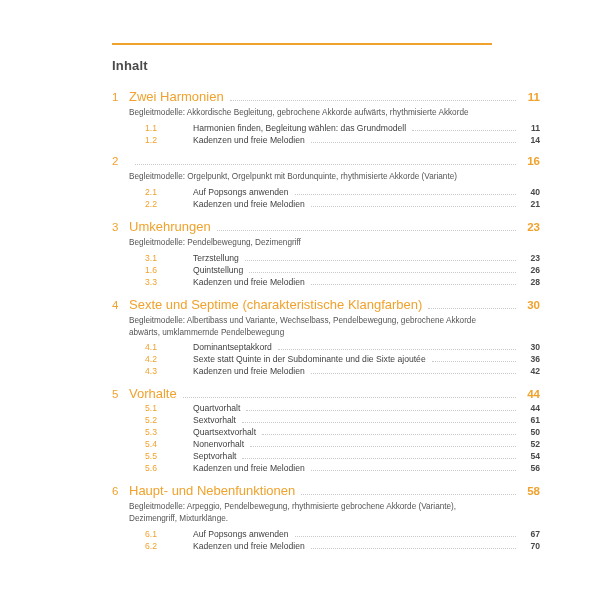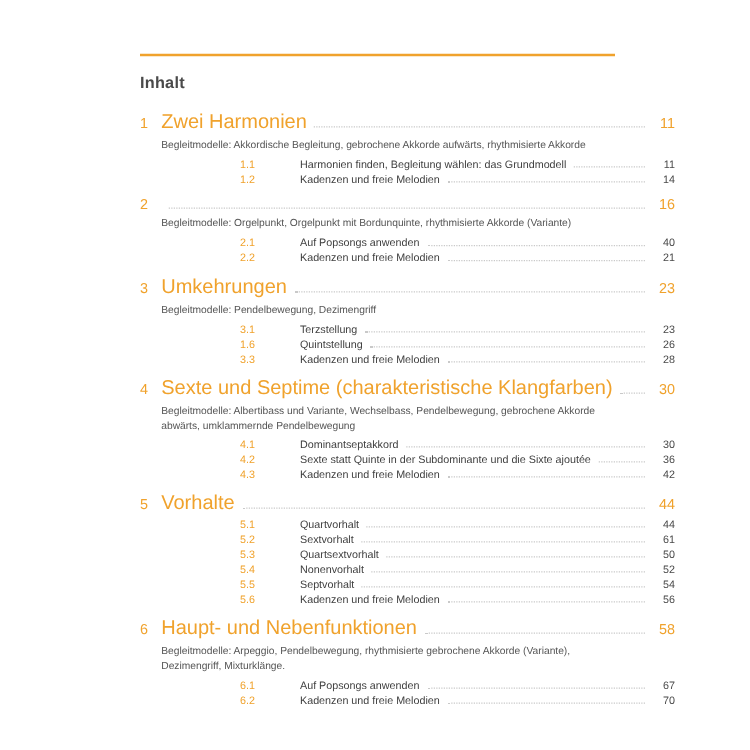--- a/index.html
+++ b/index.html
@@ -48,58 +48,58 @@
     color: #f0a22c;
     font-size: 11.5px;
     flex: 0 0 auto;
     white-space: nowrap;
   }
   .chapter .num {
     width: 17px;
   }
   .chapter .label {
     color: #f0a22c;
-    font-size: 16px;
+    font-size: 13px;
     flex: 0 0 auto;
     white-space: nowrap;
   }
   .dots {
     flex: 1 1 auto;
     border-bottom: 1px dotted #c9c9c9;
     margin: 0 6px 3px 6px;
     min-width: 10px;
   }
   .page-no {
     flex: 0 0 auto;
     text-align: right;
     width: 18px;
     font-size: 11.5px;
   }
   .chapter .page-no {
     color: #f0a22c;
+    font-weight: bold;
   }
   .desc {
     font-size: 8.2px;
     color: #555;
     margin: 3px 0 4px 17px;
     line-height: 1.45;
     max-width: 350px;
   }
   .sub {
     margin-left: 33px;
     margin-top: 2px;
   }
   .sub .row {
     margin: 2px 0;
   }
   .sub .num {
     width: 24px;
     color: #f0a22c;
     font-size: 8.6px;
-    margin-left: 47px;
   }
   .sub .label {
     flex: 0 0 auto;
     white-space: nowrap;
     font-size: 8.6px;
     color: #3f3f3f;
     padding-left: 24px;
   }
   .sub .page-no {
     font-size: 8.6px;

